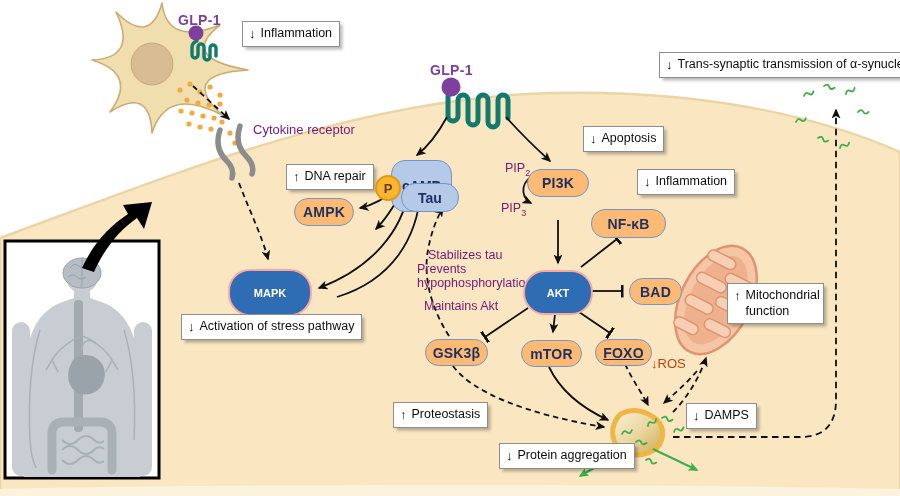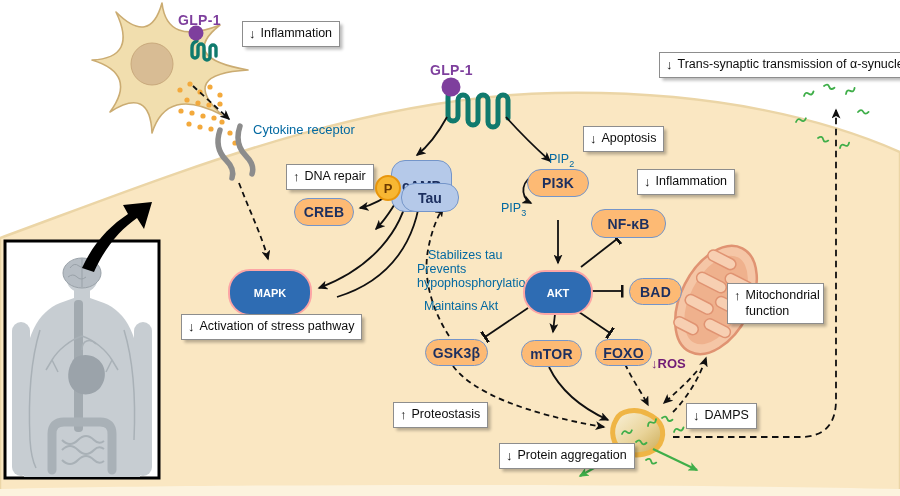--- a/index.html
+++ b/index.html
@@ -16,38 +16,38 @@
         background:#2E6CB3;border:2px solid #fca5a5;border-radius:22px;
         color:#fff;font-size:11px;font-weight:bold;white-space:nowrap;}
   
   .note{position:absolute;display:flex;align-items:flex-start;gap:5px;
         background:#fff;border:1px solid #8d8d8d;box-shadow:2.5px 2.5px 3px rgba(0,0,0,.28);
         padding:4px 7px 4px 6px;font-size:12.5px;color:#0d0d0d;white-space:nowrap;}
   .note .dir{font-size:13px;line-height:1.2;}
   .note .txt{line-height:1.25;}
   .note.wrap{white-space:normal;}
   
-  .lbl{position:absolute;font-size:12.5px;color:#0369a1;white-space:nowrap;}
+  .lbl{position:absolute;font-size:12.5px;color:#701a75;white-space:nowrap;}
   .glp{font-weight:bold;color:#7E3F9D;font-size:14px;letter-spacing:.3px;}
   .sub{font-size:9px;vertical-align:sub;}
   .wraplbl{white-space:normal;line-height:1.15;}
   
   .ptau{position:absolute;width:90px;height:42px;}
   .ptau .pbadge{position:absolute;left:1px;top:1px;width:22px;height:22px;border-radius:50%;
         background:#F7B733;border:2px solid #E8960C;color:#6B3A00;font-weight:bold;
         font-size:13px;display:flex;align-items:center;justify-content:center;z-index:2;}
   .ptau .tauoval{position:absolute;left:27px;top:9px;width:56px;height:27px;
         background:#B5C9E9;border:1.7px solid #7495C9;border-radius:14px;color:#1C2F5F;
         font-size:14px;font-weight:bold;display:flex;align-items:center;justify-content:center;}
   .camp-row{position:absolute;display:flex;align-items:center;gap:4px;}
   .camp-row .pref{font-size:14px;color:#111;}
   .camp-row .oval{display:flex;align-items:center;justify-content:center;height:26px;
         padding:12px 10px;background:#B5C9E9;border:1.7px solid #7495C9;border-radius:14px;
         color:#1C2F5F;font-size:14px;font-weight:bold;}
-  .ros{position:absolute;font-size:13px;color:#701a75;white-space:nowrap;font-weight:bold;}
+  .ros{position:absolute;font-size:13px;color:#c2410c;white-space:nowrap;}
 </style>
 </head>
 <body>
 
 <div class="stage">
 
 <svg class="art" width="900" height="496" viewBox="0 0 900 496">
   <defs>
     <marker id="ah" markerWidth="11" markerHeight="9" refX="8.5" refY="4.5" orient="auto" markerUnits="userSpaceOnUse">
       <path d="M0,0 L10,4.5 L0,9 L2.5,4.5 Z" fill="#101010"></path>
@@ -202,33 +202,33 @@
   <g fill="none" stroke="#3FAE49" stroke-width="2.2">
     <path d="M622,452 L580,476" marker-end="url(#gah)"></path>
     <path d="M653,449 L697,470" marker-end="url(#gah)"></path>
   </g>
 </svg>
 
 <div class="lbl glp" style="left:178px;top:12px;">GLP-1</div>
 <div class="lbl glp" style="left:430px;top:62px;">GLP-1</div>
 <div class="lbl" style="left:253px;top:122px;font-size:13px;">Cytokine receptor</div>
 
-<div class="lbl" style="left:505px;top:152px;margin-left:44px;"><span>PIP</span><span class="sub">2</span></div>
+<div class="lbl" style="left:505px;top:161px;"><span>PIP</span><span class="sub">2</span></div>
 <div class="lbl" style="left:501px;top:201px;"><span>PIP</span><span class="sub">3</span></div>
 
 <div class="lbl" style="left:428px;top:248px;">Stabilizes tau</div>
 <div class="lbl wraplbl" style="left:417px;top:262px;width:120px;">Prevents hypophosphorylation</div>
 <div class="lbl" style="left:424px;top:299px;">Maintains Akt</div>
 <div class="ros" style="left:651px;top:356px;"><span>↓</span><span>ROS</span></div>
 
 <div class="camp-row" style="left:380px;top:160px;">
   <span class="pref">↑</span>
   <span class="oval">cAMP</span>
 </div>
-<div class="node" style="left:294px;top:198px;width:58px;height:26px;">CREB</div>
+<div class="node" style="left:294px;top:198px;width:58px;height:26px;">AMPK</div>
 <div class="node-dark" style="left:228px;top:269px;width:80px;height:43px;">MAPK</div>
 
 <div class="ptau" style="left:374px;top:174px;">
   <span class="pbadge">P</span>
   <span class="tauoval">Tau</span>
 </div>
 
 <div class="node" style="left:527px;top:169px;width:60px;height:26px;">PI3K</div>
 <div class="node" style="left:591px;top:209px;width:73px;height:27px;">NF-κB</div>
 <div class="node-dark" style="left:523px;top:270px;width:66px;height:41px;">AKT</div>

